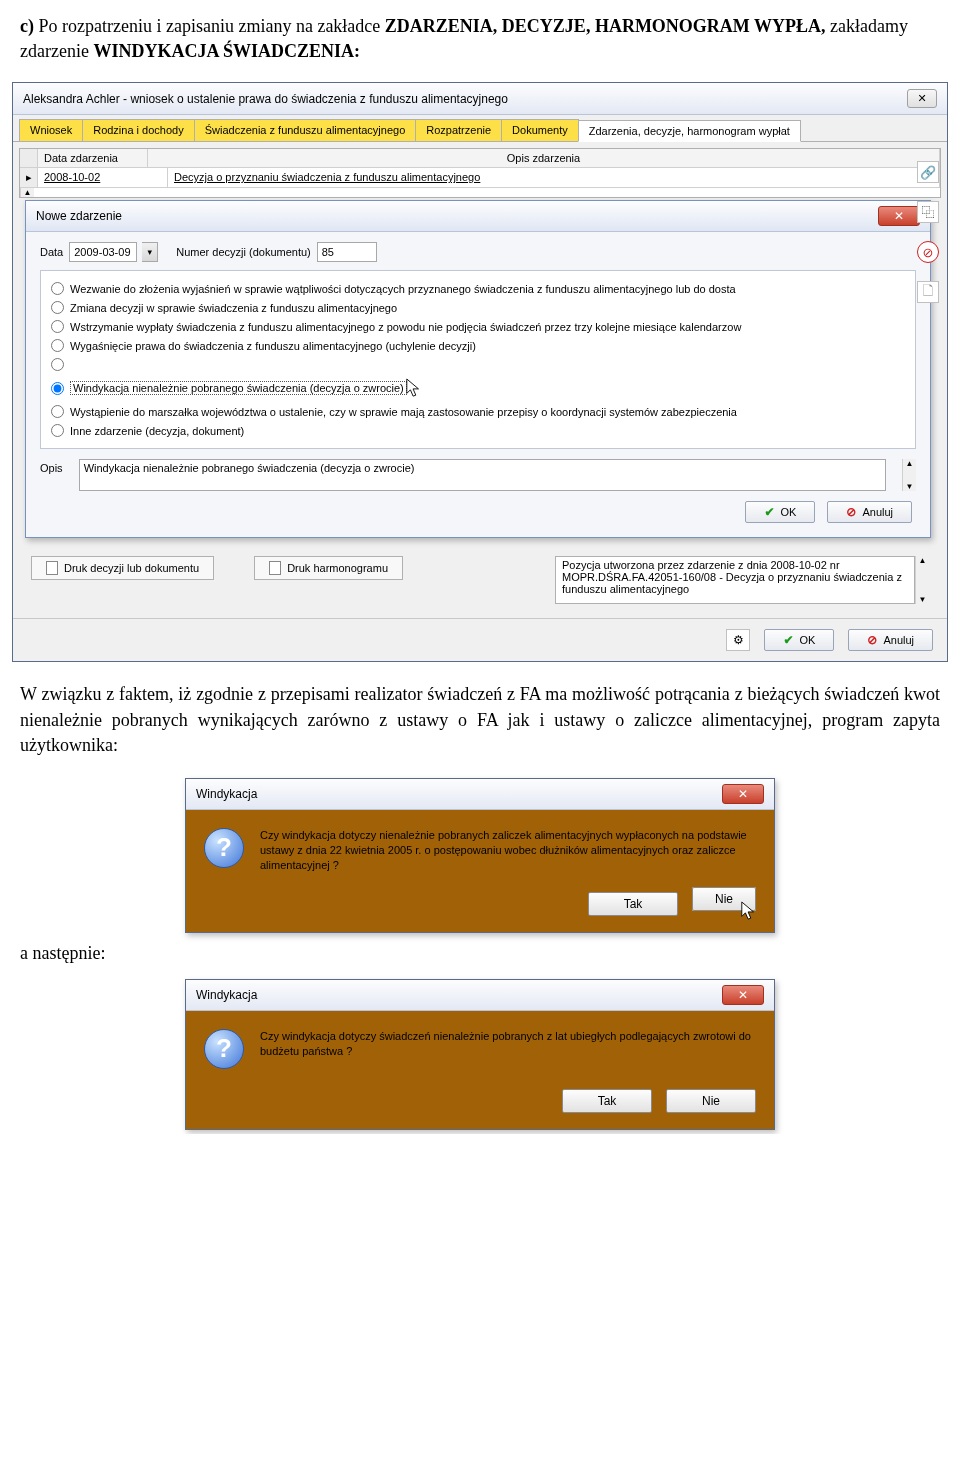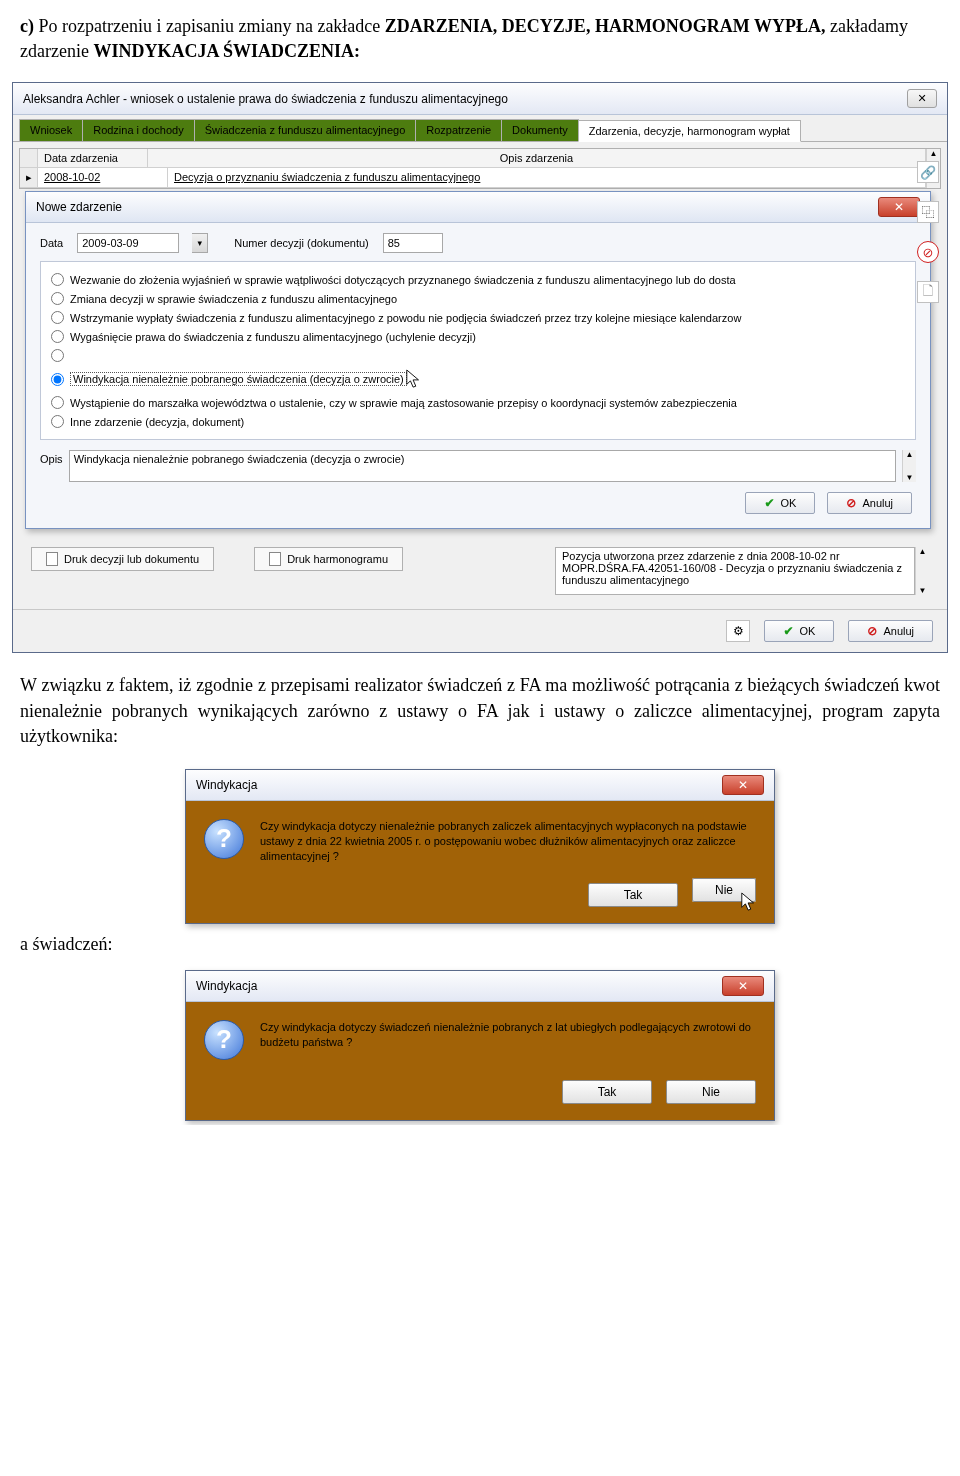--- a/index.html
+++ b/index.html
@@ -52,21 +52,21 @@
     display: flex;
     padding: 4px 6px 0;
     gap: 0;
     border-bottom: 1px solid #b0b0b0;
     background: #f0f0f0;
   }
   .tab {
     padding: 4px 10px;
     border: 1px solid #b0b0b0;
     border-bottom: none;
-    background: #4d7c0f;
+    background: #fde047;
     font-size: 11px;
     margin-right: -1px;
   }
   .tab.active { background: #fff; position: relative; top: 1px; border-bottom: 1px solid #fff;}
   .content { padding: 6px; background: #f0f0f0; }
   .grid-frame {
     border: 1px solid #b0b0b0;
     background: #fff;
   }
   .grid-row { display: flex; border-bottom: 1px solid #d0d0d0; }
@@ -100,43 +100,43 @@
   .sub-title {
     background: linear-gradient(#fdfdfe,#dfe6f3);
     padding: 5px 10px;
     display: flex;
     justify-content: space-between;
     align-items: center;
     border-bottom: 1px solid #b8c4d8;
     text-align: right;
   }
   .sub-body { padding: 10px 14px; }
-  .field-row { display: flex; align-items: center; gap: 14px; margin-bottom: 8px; font-size: 11px;}
+  .field-row { display: flex; align-items: center; gap: 6px; margin-bottom: 8px; font-size: 11px;}
   .field-row label { font-size: 11px; }
   .txt-input {
     border: 1px solid #a8a8a8;
     background: #fff;
     padding: 2px 4px;
     font-size: 11px;
     height: 20px;
   }
-  .date-input { width: 102px; }
+  .date-input { width: 68px; }
   .num-input { width: 60px; }
   .combo-btn {
     width: 16px; height: 20px; border: 1px solid #a8a8a8; border-left: none;
     background: linear-gradient(#f0f0f0,#d8d8d8);
     display: inline-flex; align-items: center; justify-content: center;
     font-size: 9px;
     margin-left: -1px;
   }
   .radio-group { border: 1px solid #c0c8d8; background: #fff; padding: 8px 10px; }
   .radio-row { display: flex; align-items: center; gap: 6px; padding: 3px 0; font-size: 11px; white-space: nowrap; overflow: hidden;}
   .radio-row input { margin: 0; }
   .radio-row.sel .lbl { border: 1px dotted #555; padding: 0 2px;}
-  .opis-row { display: flex; align-items: flex-start; gap: 6px; margin-top: 10px;}
+  .opis-row { display: flex; align-items: flex-start; gap: 16px; margin-top: 10px;}
   .opis-row textarea {
     flex: 1; border: 1px solid #a8a8a8; height: 32px; font-family: inherit; font-size: 11px;
     padding: 2px 4px; resize: none;
   }
   .btn-row { display: flex; justify-content: flex-end; gap: 12px; padding: 10px 4px 4px; }
   .btn {
     display: inline-flex; align-items: center; gap: 6px;
     border: 1px solid #9aa4b8;
     background: linear-gradient(#fdfdfd,#e6e9ef);
     padding: 3px 18px;
@@ -230,21 +230,21 @@
     margin-left: -8px;
   }
   .cursor svg { width: 100%; height: 100%; }
   .small-scroll {
     width: 14px;
     background: #f0f0f0;
     border-left: 1px solid #d0d0d0;
     display: flex; flex-direction: column; justify-content: space-between;
     font-size: 8px; text-align: center;
   }
-  .grid-wrap { display: flex; }
+  .grid-wrap { display: flex; flex-direction: column; }
   .grid-left { flex: 1; }
   .doc-icon {
     display: inline-block; width: 12px; height: 14px;
     border: 1px solid #888; background: #fff; position: relative;
   }
 </style>
 </head>
 <body>
 
 <div class="doc-text">
@@ -414,21 +414,21 @@
     <span class="dlg-btn">Tak</span>
     <span style="position:relative; display:inline-block">
       <span class="dlg-btn">Nie</span>
       <span class="cursor" style="position:absolute; right:-2px; bottom:-6px"><svg viewBox="0 0 20 24">
             <path d="M2 2 L2 18 L6 14 L9 21 L12 20 L9 13 L15 13 Z" fill="#fff" stroke="#000" stroke-width="1"></path>
           </svg></span>
     </span>
   </div>
 </div>
 
-<div class="para" style="padding-top:4px; padding-bottom:4px">a świadczeń:</div>
+<div class="para" style="padding-top:4px; padding-bottom:4px">a następnie:</div>
 
 <div class="dialog">
   <div class="titlebar">
     <span>Windykacja</span>
     <span class="close-red">✕</span>
   </div>
   <div class="dlg-body">
     <div class="q-icon">?</div>
     <div class="dlg-text">Czy windykacja dotyczy świadczeń nienależnie pobranych z lat ubiegłych podlegających zwrotowi do budżetu państwa ?</div>
   </div>

